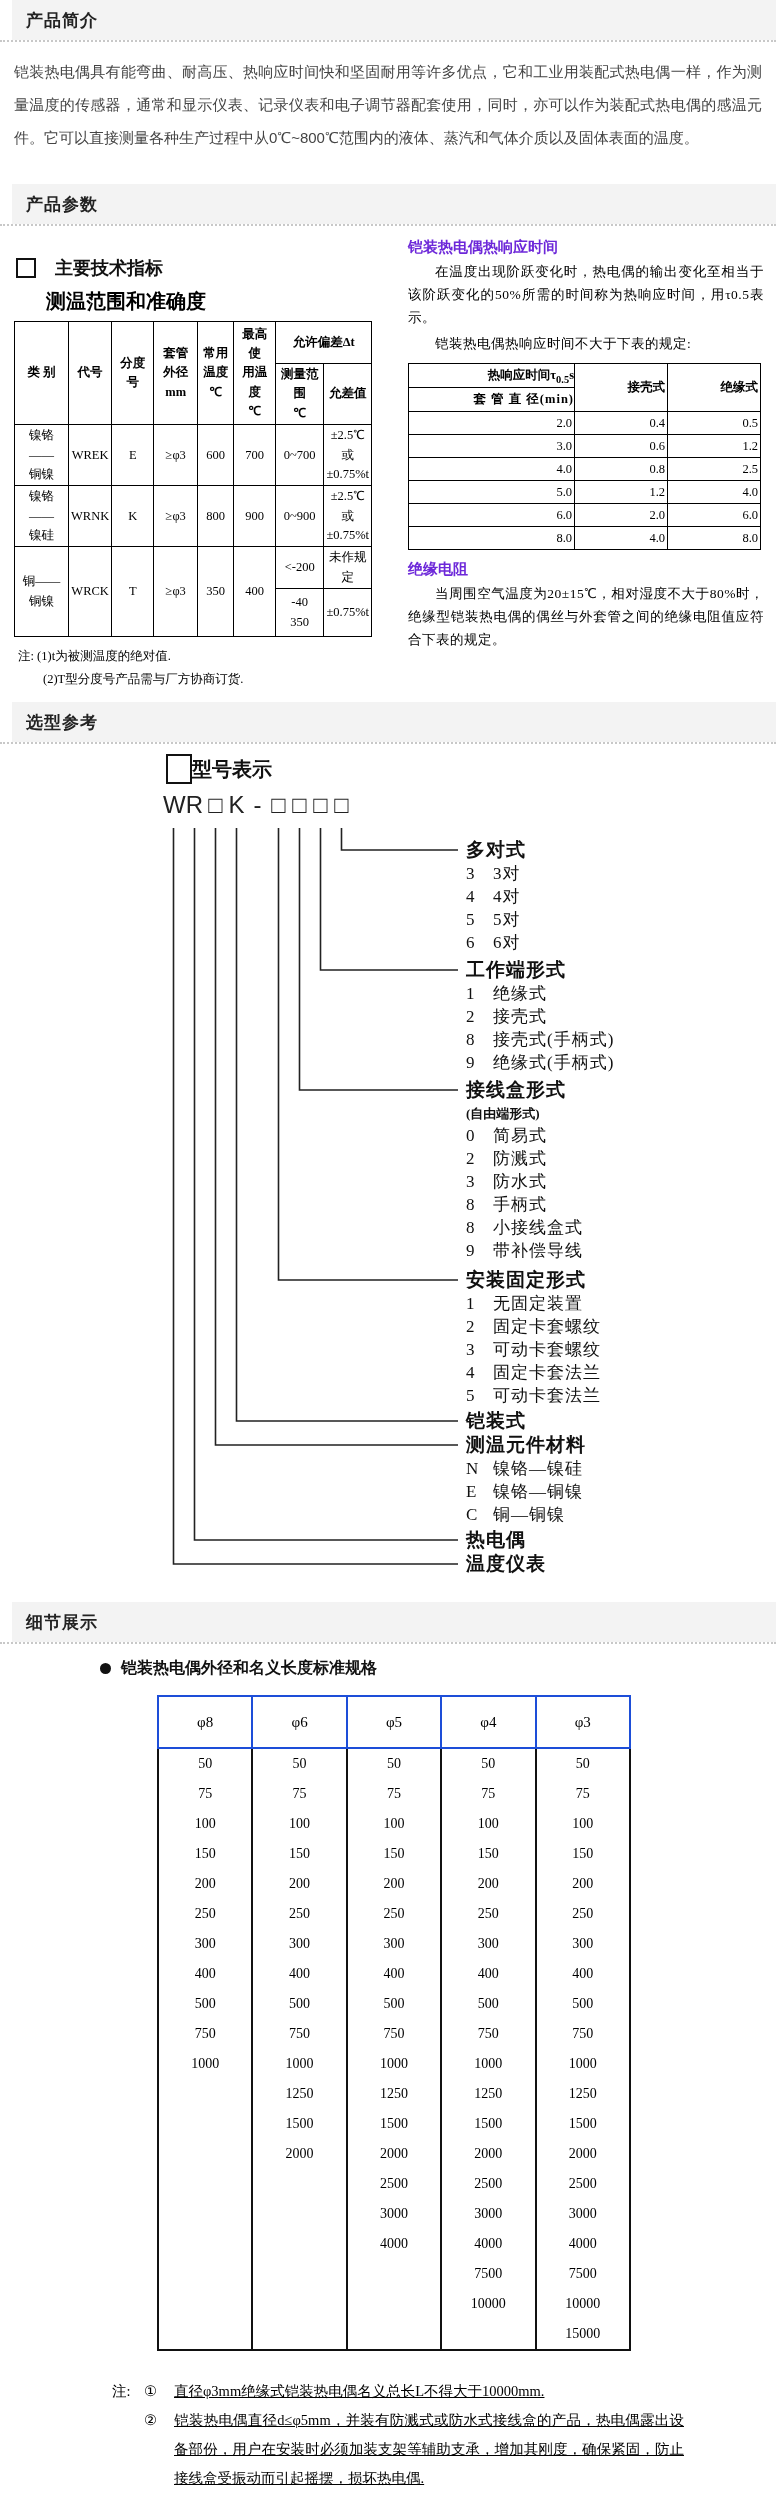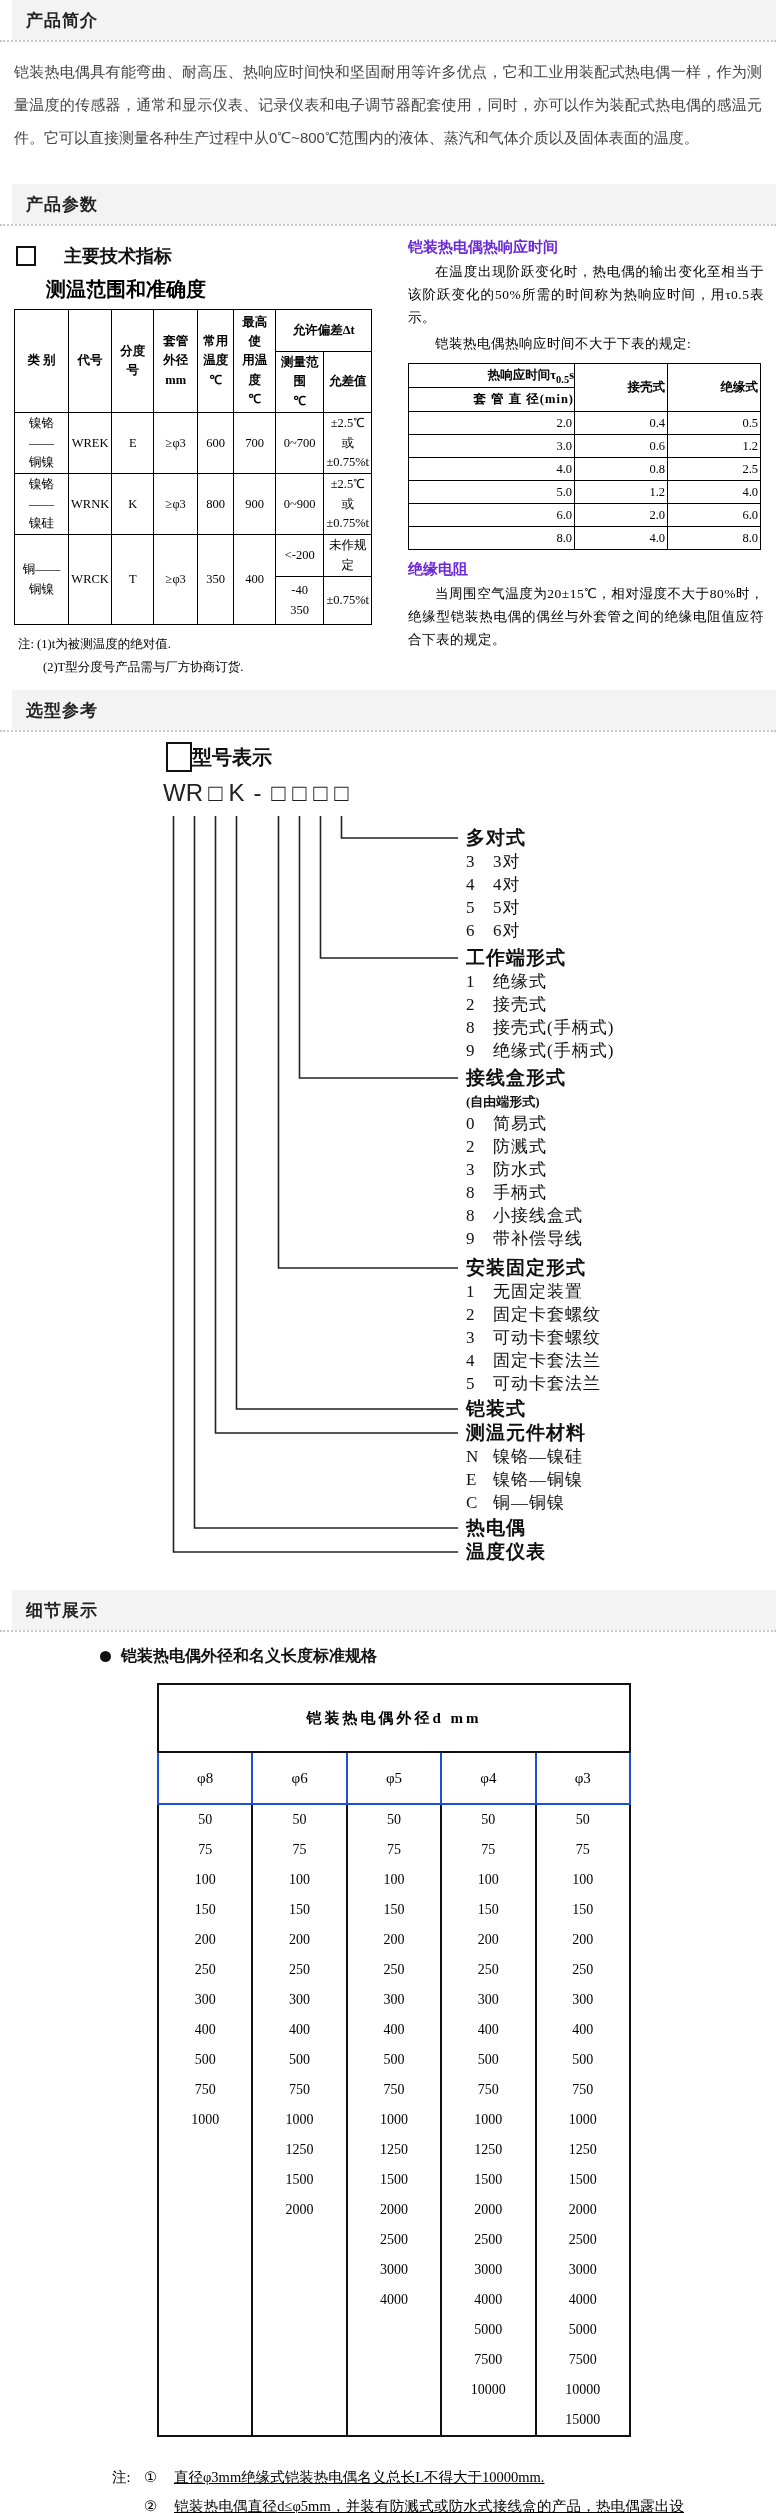--- a/index.html
+++ b/index.html
@@ -7,21 +7,21 @@
   .section-bar{background:#f3f3f3;height:40px;display:flex;align-items:center;padding:0 14px;box-sizing:border-box;margin-left:12px;}
   .section-bar-title{font-size:17px;font-weight:bold;color:#222;letter-spacing:1px;}
   .dotted-sep{border-top:2px dotted #c8c8c8;height:0;}
   .mt{margin-top:14px;}
   .intro-p{margin:0;padding:13px 14px 16px;font-size:15px;line-height:33px;color:#444;text-align:justify;}
 
   
   .params-wrap{display:flex;padding:10px 0 12px 10px;min-height:382px;box-sizing:border-box;}
   .params-left{width:380px;flex:none;}
   .params-right{flex:1;padding:0 12px 0 18px;}
-  .spec-heading{display:flex;align-items:center;gap:28px;font-size:18px;font-weight:bold;color:#111;margin:8px 0 8px 6px;}
+  .spec-heading{display:flex;align-items:center;gap:19px;font-size:18px;font-weight:bold;color:#111;margin:20px 0 8px 6px;}
   .box-icon{width:16px;height:16px;border:2px solid #111;flex:none;background:#fff;}
   .acc-title{font-size:20px;font-weight:bold;color:#000;margin:0 0 6px 36px;font-family:"Liberation Serif",serif;}
   .acc-table{border-collapse:collapse;margin-left:4px;font-family:"Liberation Serif",serif;color:#000;}
   .acc-table td{border:1px solid #000;text-align:center;font-size:12.5px;padding:1px 2px;white-space:pre-line;line-height:1.55;}
   .acc-table .hd{font-weight:600;}
   .acc-notes{font-family:"Liberation Serif",serif;font-size:12.5px;color:#000;margin:8px 0 0 8px;line-height:1.8;}
   .acc-notes .n2{padding-left:25px;}
   .rt-title{font-size:15px;font-weight:bold;color:#6d28d9;font-family:"Liberation Serif",serif;margin-top:2px;}
   .rt-p{font-size:13.5px;line-height:23px;color:#000;font-family:"Liberation Serif",serif;margin:3px 0;text-indent:2em;text-align:justify;letter-spacing:0.5px;}
   .resp-table{border-collapse:collapse;margin:8px 0 10px;font-family:"Liberation Serif",serif;color:#000;width:352px;table-layout:fixed;}
@@ -328,23 +328,20 @@
 </div>
 <div class="dotted-sep"></div>
 
 <div class="detail-caption">
   <span class="bullet-icon"></span>
   <span>铠装热电偶外径和名义长度标准规格</span>
 </div>
 
 <table class="len-table">
   <thead>
-    <tr class="lt-header">
-      <td colspan="5">铠装热电偶外径d mm</td>
-    </tr>
     <tr class="lt-cols">
       <td>φ8</td>
       <td>φ6</td>
       <td>φ5</td>
       <td>φ4</td>
       <td>φ3</td>
     </tr>
   </thead>
   <tbody>
 
@@ -477,27 +474,20 @@
       </tr>
 
       <tr>
         <td></td>
         <td></td>
         <td>4000</td>
         <td>4000</td>
         <td>4000</td>
       </tr>
 
-      <tr>
-        <td></td>
-        <td></td>
-        <td></td>
-        <td>5000</td>
-        <td>5000</td>
-      </tr>
 
       <tr>
         <td></td>
         <td></td>
         <td></td>
         <td>7500</td>
         <td>7500</td>
       </tr>
 
       <tr>

